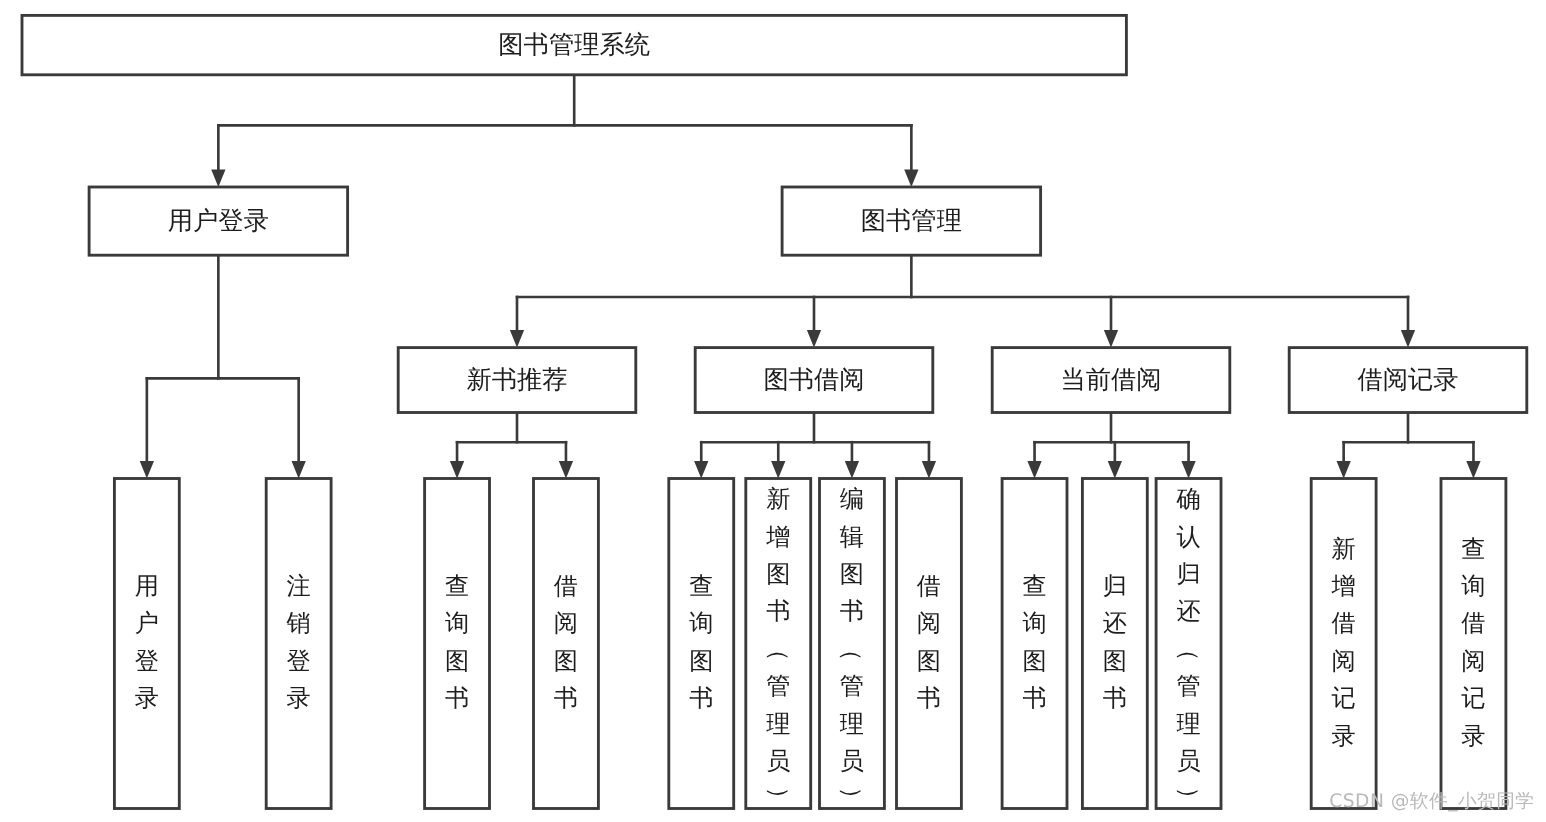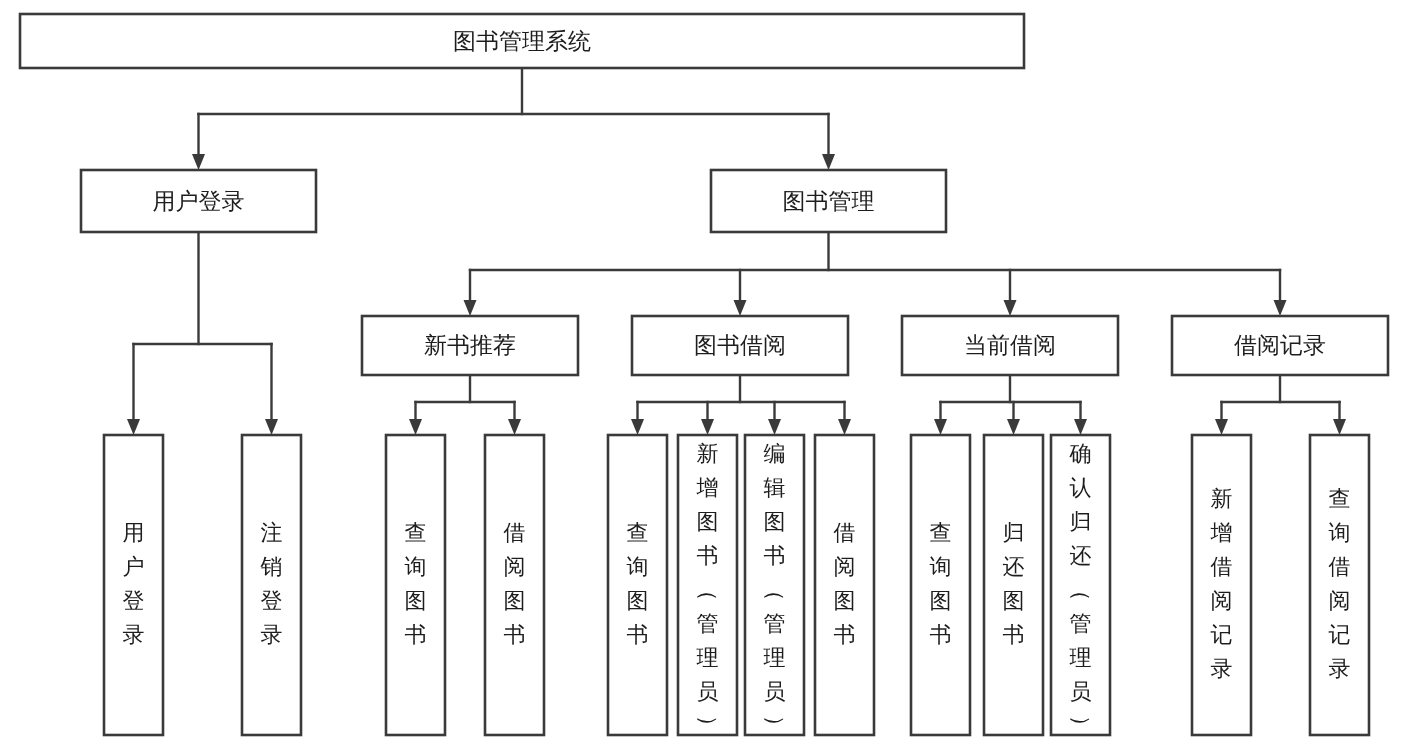--- a/index.html
+++ b/index.html
@@ -258,13 +258,14 @@
           <rect x="1310" y="435" width="59" height="300" class="node-box"></rect>
           <text x="1339.5" y="506" class="node-label-vertical">查</text>
           <text x="1339.5" y="540" class="node-label-vertical">询</text>
           <text x="1339.5" y="574" class="node-label-vertical">借</text>
           <text x="1339.5" y="608" class="node-label-vertical">阅</text>
           <text x="1339.5" y="642" class="node-label-vertical">记</text>
           <text x="1339.5" y="676" class="node-label-vertical">录</text>
         </g>
       </g>
   </svg>
+  <div class="watermark">CSDN @软件_小贺同学</div>
 </div>
 
 </body></html>

